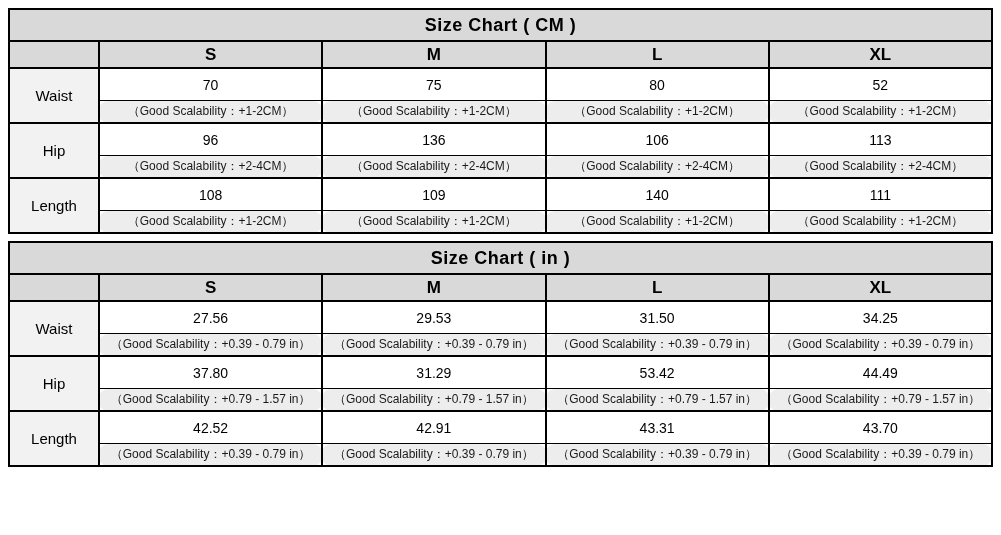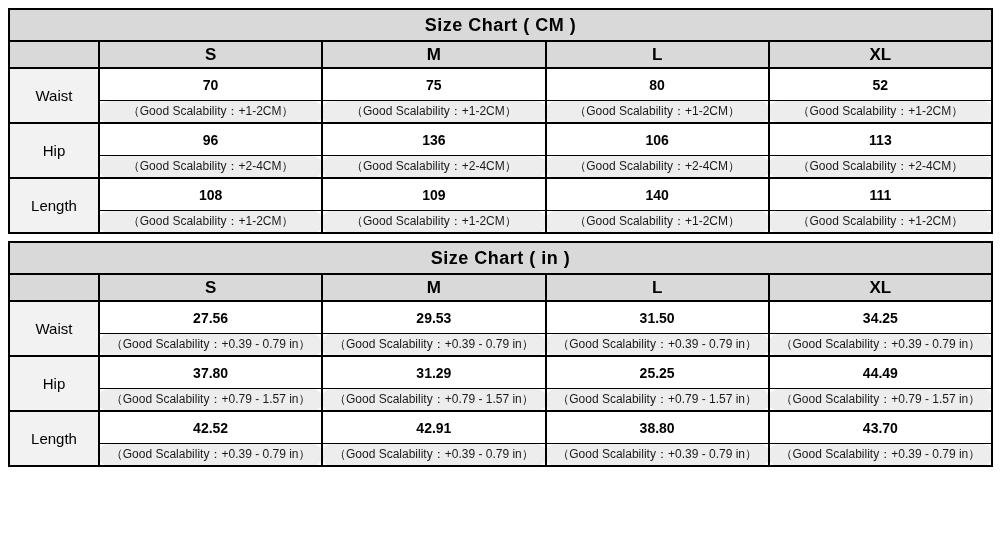--- a/index.html
+++ b/index.html
@@ -43,21 +43,21 @@
     font-size: 17px;
     height: 25px;
   }
   .label-cell {
     background: #f2f2f2;
     font-weight: normal;
     font-size: 15px;
   }
   .value-cell {
     background: #ffffff;
-    font-weight: bold;
+    font-weight: normal;
     font-size: 14px;
     height: 31px;
     border-bottom: 1px solid #000;
   }
   .note-cell {
     background: #ededed;
     font-weight: normal;
     font-size: 12px;
     color: #1a1a1a;
     height: 21px;
@@ -178,35 +178,35 @@
         <td class="note-cell">（Good Scalability：+0.39 - 0.79 in）</td>
         <td class="note-cell">（Good Scalability：+0.39 - 0.79 in）</td>
         <td class="note-cell">（Good Scalability：+0.39 - 0.79 in）</td>
         <td class="note-cell">（Good Scalability：+0.39 - 0.79 in）</td>
       </tr>
 
       <tr>
         <td class="label-cell" rowspan="2">Hip</td>
         <td class="value-cell">37.80</td>
         <td class="value-cell">31.29</td>
-        <td class="value-cell">25.25</td>
+        <td class="value-cell">53.42</td>
         <td class="value-cell">44.49</td>
       </tr>
       <tr>
         <td class="note-cell">（Good Scalability：+0.79 - 1.57 in）</td>
         <td class="note-cell">（Good Scalability：+0.79 - 1.57 in）</td>
         <td class="note-cell">（Good Scalability：+0.79 - 1.57 in）</td>
         <td class="note-cell">（Good Scalability：+0.79 - 1.57 in）</td>
       </tr>
 
       <tr>
         <td class="label-cell" rowspan="2">Length</td>
         <td class="value-cell">42.52</td>
         <td class="value-cell">42.91</td>
-        <td class="value-cell">38.80</td>
+        <td class="value-cell">43.31</td>
         <td class="value-cell">43.70</td>
       </tr>
       <tr>
         <td class="note-cell">（Good Scalability：+0.39 - 0.79 in）</td>
         <td class="note-cell">（Good Scalability：+0.39 - 0.79 in）</td>
         <td class="note-cell">（Good Scalability：+0.39 - 0.79 in）</td>
         <td class="note-cell">（Good Scalability：+0.39 - 0.79 in）</td>
       </tr>
     </tbody>
   </table>

